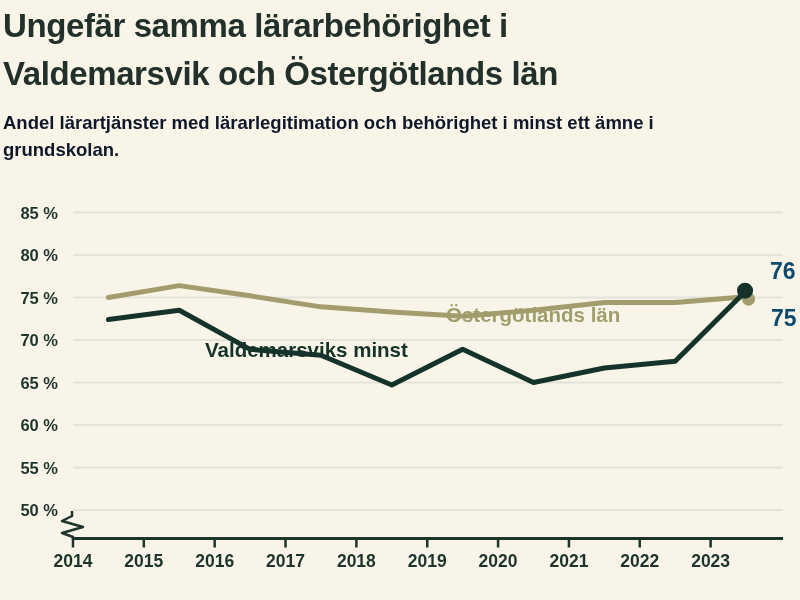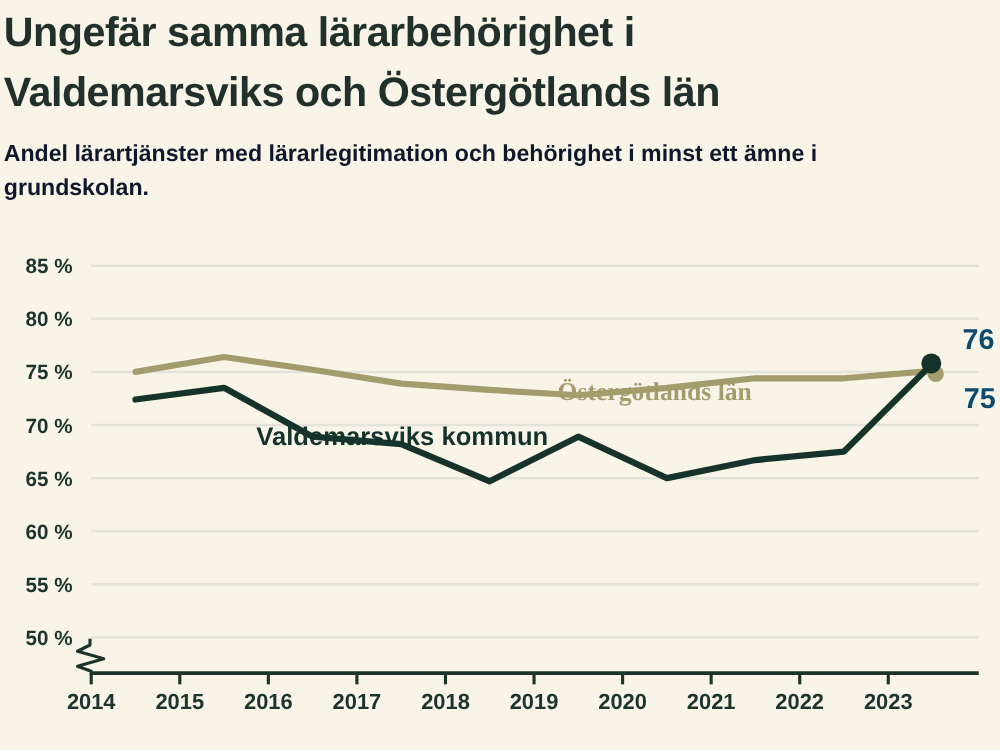--- a/index.html
+++ b/index.html
@@ -22,21 +22,21 @@
   .s1{left:446px;top:303px;color:#a39c6d;}
   .vlabel{position:absolute;font-size:23px;font-weight:700;color:#0c4a6e;white-space:nowrap;margin-left:44px;}
   .v0{left:726px;top:258px;}
   .v1{left:727px;top:305px;}
 </style>
 </head>
 <body>
 
 <div class="screen" style="background: rgb(248, 245, 232);">
   <div class="title">Ungefär samma lärarbehörighet i
-Valdemarsviks och Östergötlands län</div>
+Valdemarsvik och Östergötlands län</div>
   <div class="subtitle">Andel lärartjänster med lärarlegitimation och behörighet i minst ett ämne i
 grundskolan.</div>
 
   <svg id="chart-svg" width="800" height="600" viewBox="0 0 800 600">
       <line x1="73" y1="510" x2="783" y2="510" stroke="#e3e3da" stroke-width="2"></line>
       <line x1="73" y1="467.5" x2="783" y2="467.5" stroke="#e3e3da" stroke-width="2"></line>
       <line x1="73" y1="425" x2="783" y2="425" stroke="#e3e3da" stroke-width="2"></line>
       <line x1="73" y1="382.5" x2="783" y2="382.5" stroke="#e3e3da" stroke-width="2"></line>
       <line x1="73" y1="340" x2="783" y2="340" stroke="#e3e3da" stroke-width="2"></line>
       <line x1="73" y1="297.5" x2="783" y2="297.5" stroke="#e3e3da" stroke-width="2"></line>
@@ -71,18 +71,18 @@
       <line x1="639.775" y1="538.5" x2="639.775" y2="547.5" stroke="#1d342c" stroke-width="2.5"></line>
       <text x="639.775" y="567" text-anchor="middle" font-size="17.5" fill="#1d342c">2022</text>
       <line x1="710.625" y1="538.5" x2="710.625" y2="547.5" stroke="#1d342c" stroke-width="2.5"></line>
       <text x="710.625" y="567" text-anchor="middle" font-size="17.5" fill="#1d342c">2023</text>
       <polyline points="108.4,297.5 179.25,285.59999999999997 250.1,295.79999999999995 320.95,306.84999999999997 391.79999999999995,311.95000000000005 462.65,316.20000000000005 533.5,310.25 604.3499999999999,302.59999999999997 675.1999999999999,302.59999999999997 746.05,296.65000000000003" fill="none" stroke="#a39c6d" stroke-width="5" stroke-linejoin="round" stroke-linecap="round"></polyline>
       <polyline points="108.4,319.59999999999997 179.25,310.25 250.1,349.34999999999997 320.95,355.29999999999995 391.79999999999995,385.04999999999995 462.65,349.34999999999997 533.5,382.5 604.3499999999999,368.04999999999995 675.1999999999999,361.25 746.05,290.70000000000005" fill="none" stroke="#15332b" stroke-width="5" stroke-linejoin="round" stroke-linecap="round"></polyline>
       <circle cx="748.55" cy="299.15000000000003" r="6.5" fill="#a39c6d"></circle>
       <circle cx="745.05" cy="290.70000000000005" r="8" fill="#15332b"></circle>
     </svg>
 
-  <div class="slabel s0" style="color: rgb(21, 51, 43);">Valdemarsviks kommun</div>
-  <div class="slabel s1" style="color: rgb(163, 156, 109); font-family: Liberation Serif, serif;">Östergötlands län</div>
+  <div class="slabel s0" style="color: rgb(21, 51, 43);">Valdemarsviks minst</div>
+  <div class="slabel s1" style="color: rgb(163, 156, 109);">Östergötlands län</div>
 
   <div class="vlabel v0">76 %</div>
   <div class="vlabel v1">75 %</div>
 </div>
 
 </body></html>

